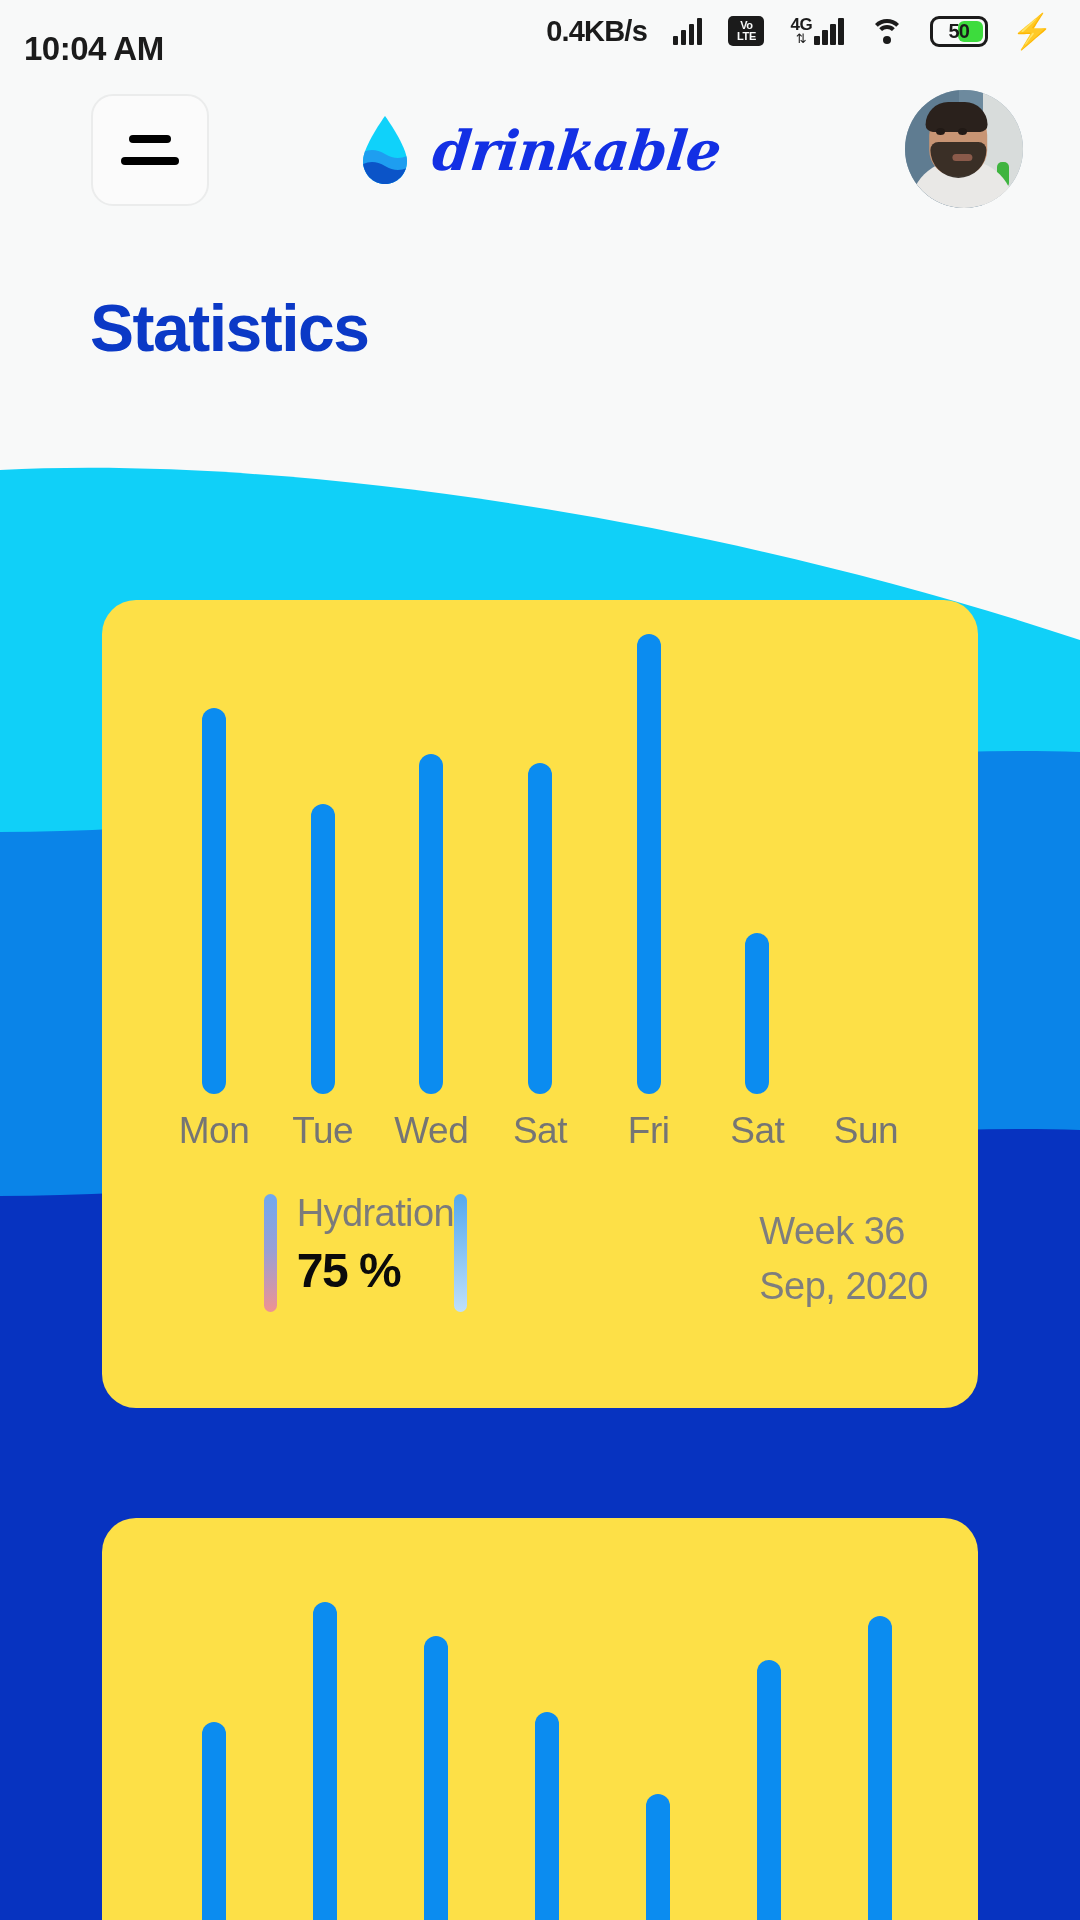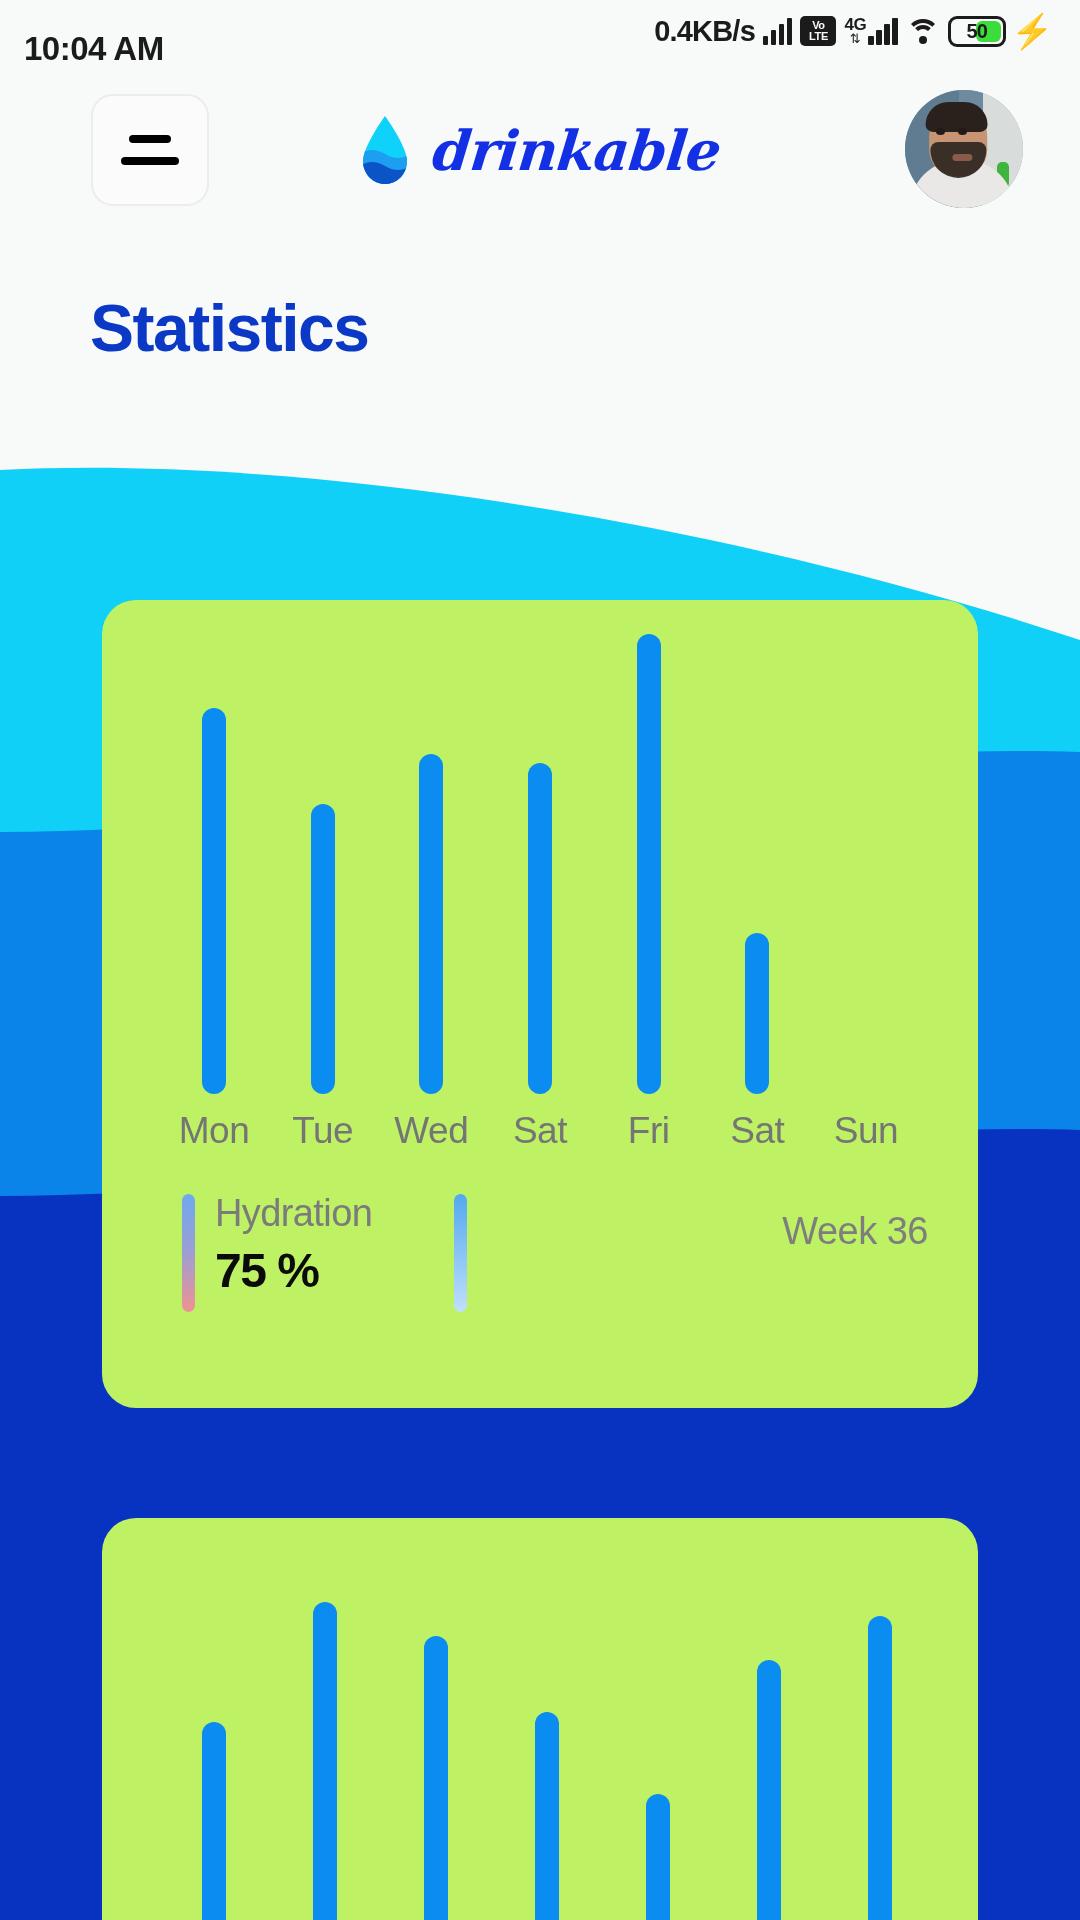--- a/index.html
+++ b/index.html
@@ -37,21 +37,21 @@
     font-size: 33px;
     font-weight: bold;
     color: #1b1b1b;
     letter-spacing: -0.5px;
     font-family: "Liberation Sans", sans-serif;
     margin-top: 36px;
   }
   .sb-right {
     display: flex;
     align-items: center;
-    gap: 8px;
+    gap: 26px;
   }
   .sb-speed {
     font-size: 29px;
     font-weight: bold;
     color: #1b1b1b;
     letter-spacing: -0.8px;
   }
   .bars-icon {
     display: flex;
     align-items: flex-end;
@@ -245,21 +245,21 @@
     position: absolute;
     left: 0; top: 0;
     width: 1080px;
     height: 1920px;
     z-index: 1;
   }
 
   
   .card {
     position: absolute;
-    background: #bef264;
+    background: #fde047;
     border-radius: 34px;
     z-index: 10;
   }
   .card-1 { left: 102px; top: 600px; width: 876px; height: 808px; }
   .card-2 { left: 102px; top: 1518px; width: 876px; height: 560px; }
 
   
   .chart {
     position: absolute;
     left: 0; right: 0;
@@ -306,21 +306,21 @@
     top: 588px;
     height: 150px;
     display: flex;
     align-items: flex-start;
   }
   .legend-item {
     display: flex;
     align-items: stretch;
     gap: 20px;
   }
-  .legend-item.hydration { margin-left: 22px; width: 272px; }
+  .legend-item.hydration { margin-left: 22px; width: 272px; justify-content: flex-end; }
   .legend-item.intake { width: 250px; }
   .legend-bar {
     width: 13px;
     height: 118px;
     border-radius: 7px;
     flex: none;
     margin-top: 6px;
   }
   .legend-bar.hydration {
     background: linear-gradient(180deg, #6fa8f0 0%, #9a9fd4 48%, #ef9292 100%);
@@ -491,20 +491,21 @@
           <div class="legend-value">75 %</div>
         </div>
       </div>
 
       <div class="legend-item intake">
         <div class="legend-bar intake"></div>
       </div>
 
       <div class="legend-period">
         <div class="period-line">Week 36</div>
+        <div class="period-line">Sep, 2020</div>
       </div>
     </div>
   </div>
 
   <div class="card card-2">
     <div class="chart chart-2">
       <div class="bar-col">
           <div class="bar" style="height: 70%;"></div>
         </div>
       <div class="bar-col">

